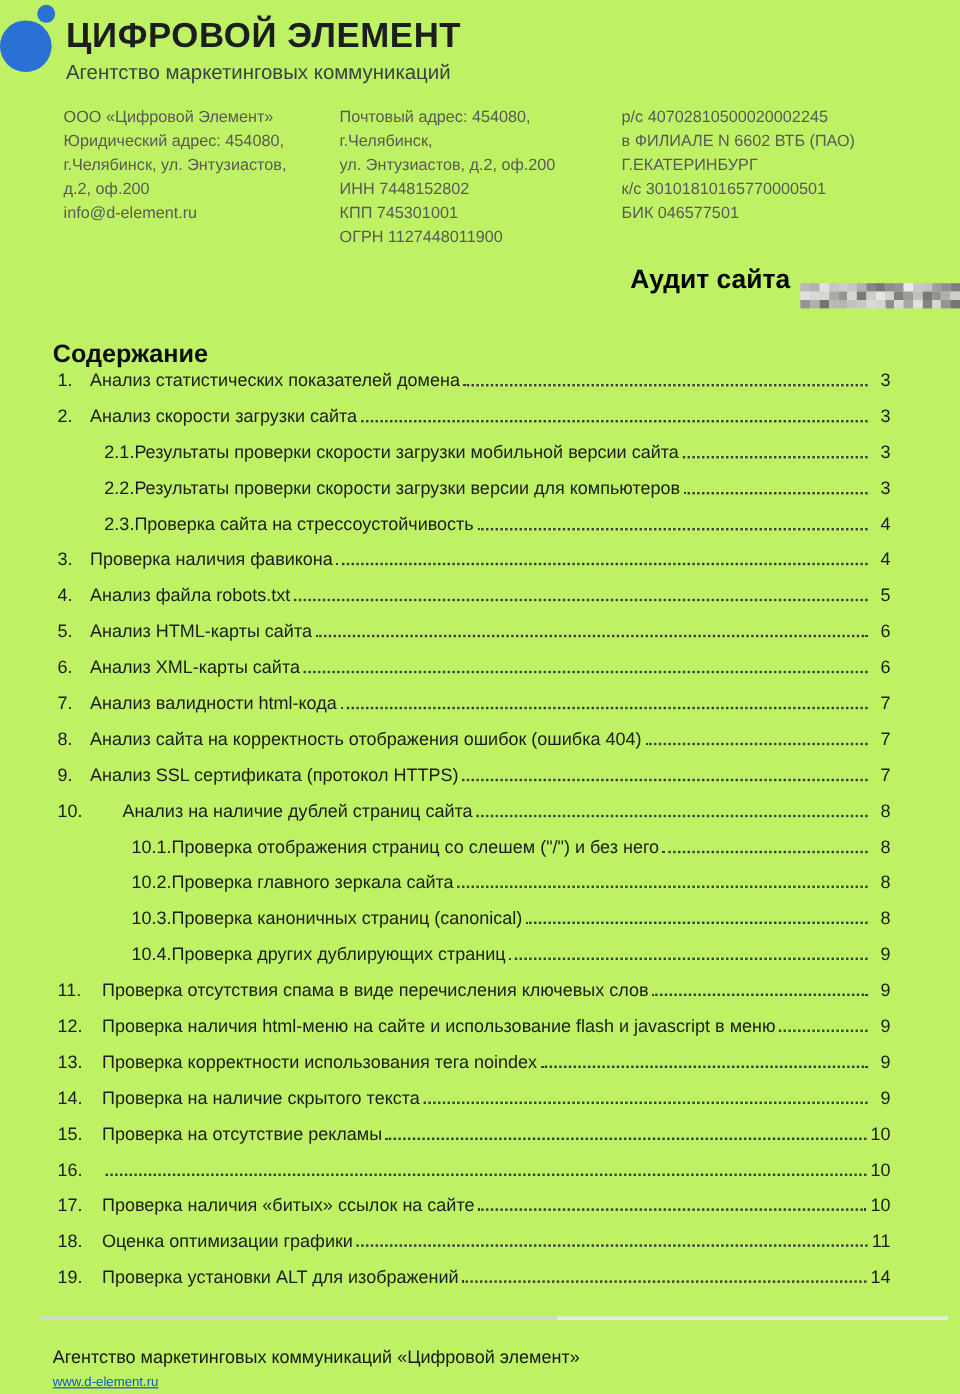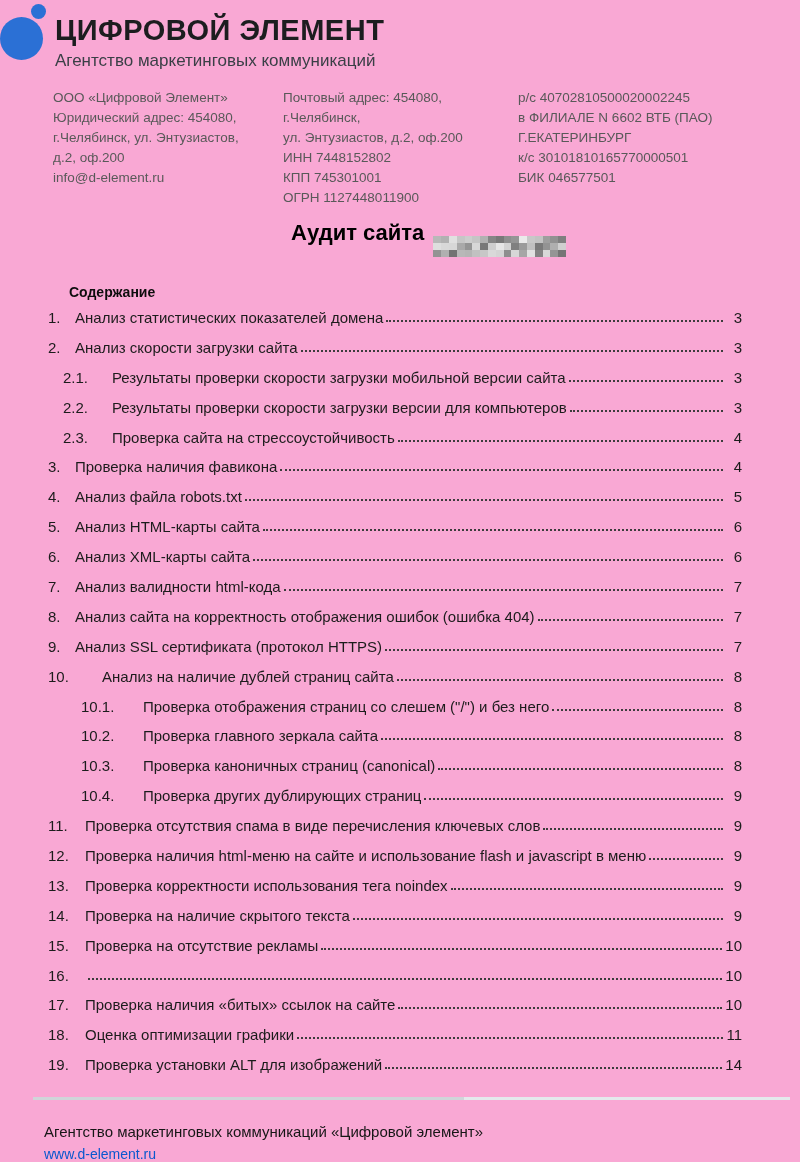--- a/index.html
+++ b/index.html
@@ -1,20 +1,20 @@
 <!DOCTYPE html>
 <html><head>
 <meta charset="utf-8">
 <style>
   * { margin: 0; padding: 0; box-sizing: border-box; }
   html,body { background: #fff; }
   .page {
     position: relative;
     width: 800px; height: 1162px;
-    background: #f9a8d4;
+    background: #bef264;
     font-family: "Liberation Sans", sans-serif;
     color: #1a1a1a;
     overflow: hidden;
   }
   
   .logo { position: absolute; top: 4px; left: 0; }
   .logo-mark { position: absolute; top: 0; left: 0; width: 50px; height: 64px; }
   .circle-big {
     position: absolute; left: 0px; top: 13px;
     width: 43px; height: 43px; border-radius: 50%;
@@ -36,37 +36,37 @@
   }
   
   .contacts { position: absolute; top: 88px; left: 0; width: 800px; height: 110px; }
   .c-col { position: absolute; top: 0; font-size: 13.5px; line-height: 20px; color: #595959; }
   .c-col-1 { left: 53px;  width: 225px; }
   .c-col-2 { left: 283px; width: 230px; }
   .c-col-3 { left: 518px; width: 235px; }
   
   .doc-title {
     position: absolute; top: 220px; left: 0; width: 800px;
-    text-align: center; padding-left: 57px;
+    text-align: right; padding-left: 57px;
     font-size: 22px; font-weight: 700; color: #000;
     white-space: nowrap;
   }
   .redacted {
     display: inline-grid;
     grid-template-columns: repeat(17, 7.8px);
     grid-auto-rows: 7.2px;
     vertical-align: -3px;
     margin-left: 9px;
   }
   .redacted span { display: block; width: 100%; height: 100%; }
   
   .toc { position: absolute; top: 284px; left: 0; width: 742px; }
   .toc-heading {
-    padding-left: 69px;
-    font-size: 14px; font-weight: 700; color: #0d0d0d;
+    padding-left: 44px;
+    font-size: 21px; font-weight: 700; color: #0d0d0d;
     height: 24px;
   }
   .toc-list { margin-top: 0px; }
   .toc-row {
     display: flex; align-items: flex-start;
     height: 29.9px;
     font-size: 15px; line-height: 20px; color: #1c1c1c;
   }
   .toc-num  { flex: 0 0 auto; display: inline-block; }
   .toc-label { flex: 0 0 auto; white-space: nowrap; }
@@ -76,35 +76,36 @@
     border-bottom: 2px dotted #3c3c3c;
     margin: 0 3px 0 3px;
     min-width: 10px;
   }
   .toc-page { flex: 0 0 auto; min-width: 16px; text-align: right; }
   .lvl1           { padding-left: 48px; }
   .lvl1 .toc-num  { min-width: 27px; }
   .lvl1.dd .toc-num   { min-width: 37px; }
   .lvl1.wide .toc-num { min-width: 54px; }
   .lvl2           { padding-left: 63px; }
-  .lvl2 .toc-num  { min-width: 49px; }
+  .lvl2 .toc-num  { min-width: 49px; text-align: right; }
   .lvl2.deep          { padding-left: 81px; }
   .lvl2.deep .toc-num { min-width: 62px; }
   
   .footer-divider {
     position: absolute; top: 1097px; left: 33px; width: 757px; height: 3px;
     background: linear-gradient(90deg, #d0d5d9 0%, #d0d5d9 57%, #e4e9ec 57%, #e4e9ec 100%);
   }
   .footer-agency {
     position: absolute; top: 1123px; left: 44px;
     font-size: 15px; color: #161616;
   }
   .footer-link {
     position: absolute; top: 1146px; left: 44px;
-    font-size: 14px; color: #0a58ce;
+    font-size: 11px; color: #0a58ce;
+    text-decoration: underline;
     cursor: pointer;
   }
 </style>
 </head>
 <body>
 
 <div class="page">
 
   <div class="logo">
     <div class="logo-mark">

